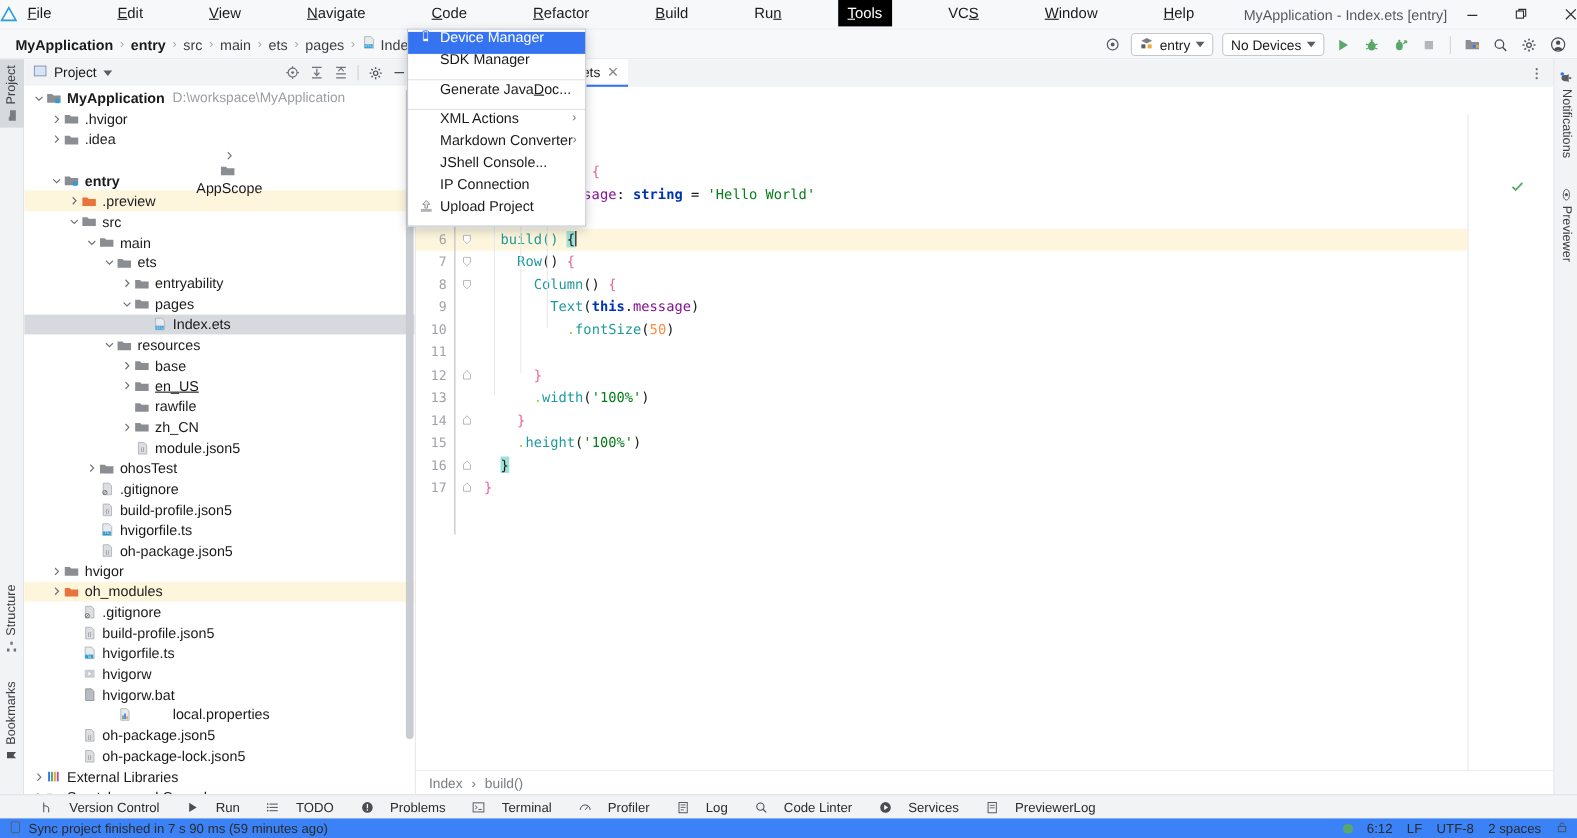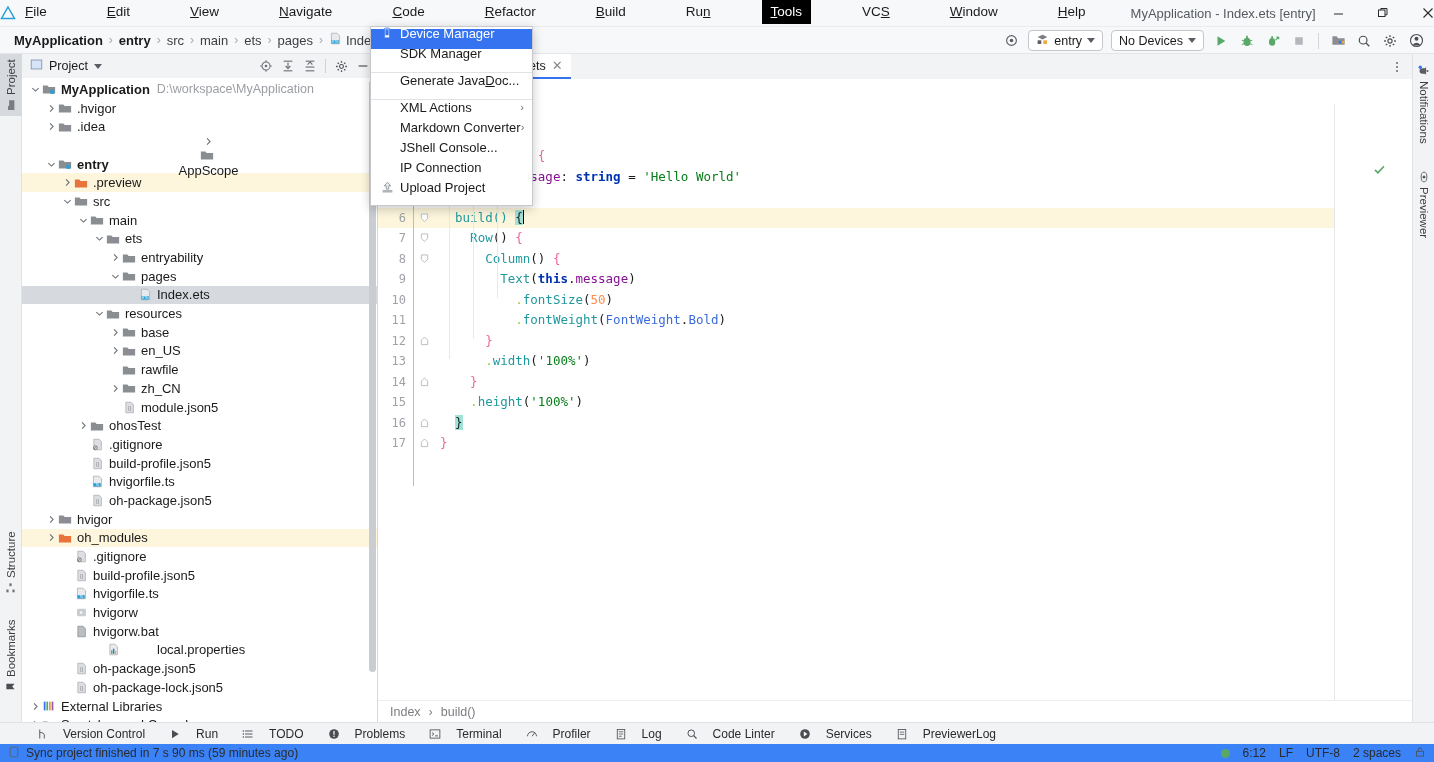--- a/index.html
+++ b/index.html
@@ -673,21 +673,21 @@
               <path d="M3.4 1.5 L6.8 5 L3.4 8.5" fill="none" stroke="#6e7177" stroke-width="1.2"></path>
             </svg>
           </span>
           <span class="ic">
             <svg width="14" height="14" viewBox="0 0 16 16">
               <path d="M1 4 V13 H15 V5.6 H7.6 L6.1 4 Z" fill="#8a8d92"></path>
             </svg>
           </span>
           <span>base</span>
         </div>
-        <div class="row" style="padding-left: 88px;">
+        <div class="row" style="padding-left: 88px; text-decoration: underline;">
           <span class="arrow">
             <svg width="9" height="9" viewBox="0 0 10 10">
               <path d="M3.4 1.5 L6.8 5 L3.4 8.5" fill="none" stroke="#6e7177" stroke-width="1.2"></path>
             </svg>
           </span>
           <span class="ic">
             <svg width="14" height="14" viewBox="0 0 16 16">
               <path d="M1 4 V13 H15 V5.6 H7.6 L6.1 4 Z" fill="#8a8d92"></path>
             </svg>
           </span>
@@ -1006,21 +1006,20 @@
             <span class="ctext"><span class="k-fn">        Text</span><span class="k-plain">(</span><span class="k-key">this</span><span class="k-plain">.</span><span class="k-var">message</span><span class="k-plain">)</span></span>
           </div>
           <div class="cline">
             <span class="gut">10</span>
             <span class="fold"></span>
             <span class="ctext"><span class="k-plain">          </span><span class="k-dot">.</span><span class="k-fn">fontSize</span><span class="k-plain">(</span><span class="k-num">50</span><span class="k-plain">)</span></span>
           </div>
           <div class="cline">
             <span class="gut">11</span>
             <span class="fold"></span>
-            <span class="ctext"><span class="k-plain">          </span><span class="k-dot">.</span><span class="k-fn">fontWeight</span><span class="k-plain">(</span><span class="k-cls">FontWeight</span><span class="k-plain">.</span><span class="k-cls">Bold</span><span class="k-plain">)</span></span>
           </div>
           <div class="cline">
             <span class="gut">12</span>
             <span class="fold">
               <svg width="9" height="10" viewBox="0 0 10 11">
                 <path d="M1.5 9.5 H8.5 V4.5 L5 1 L1.5 4.5 Z" fill="#fff" stroke="#b5b8bd" stroke-width="1"></path>
               </svg>
             </span>
             <span class="ctext"><span class="k-brace">      }</span></span>
           </div>

